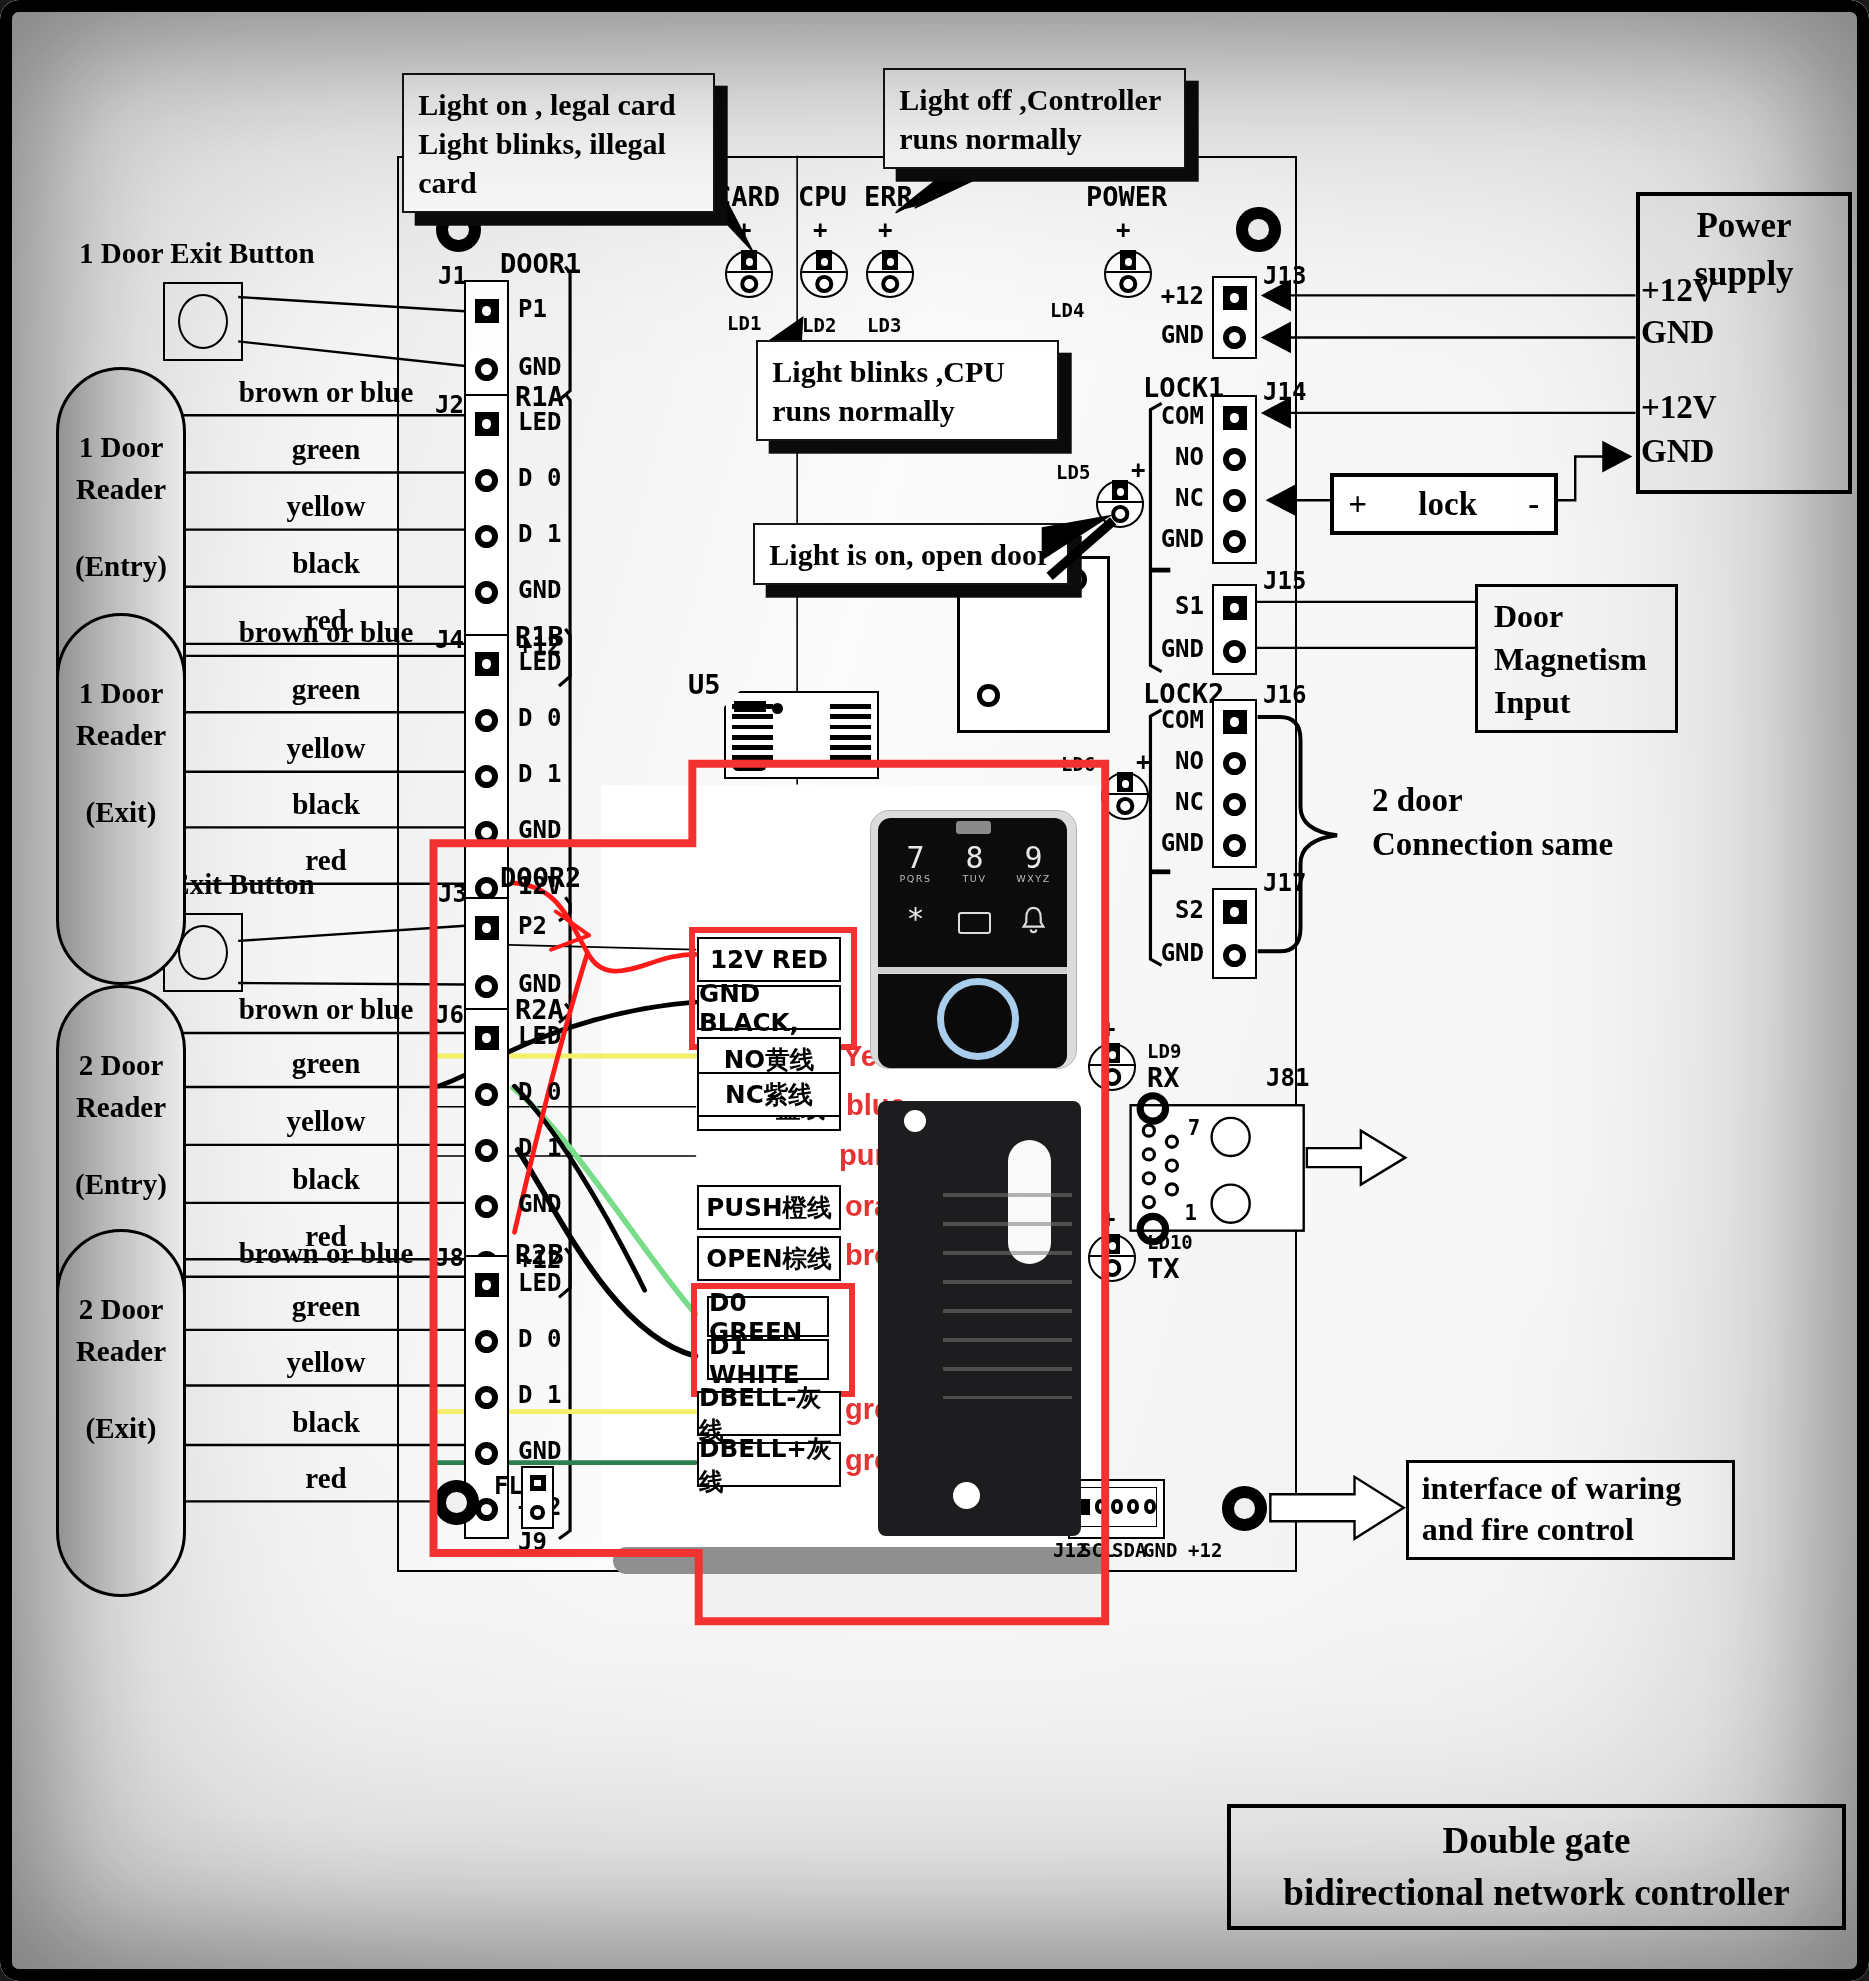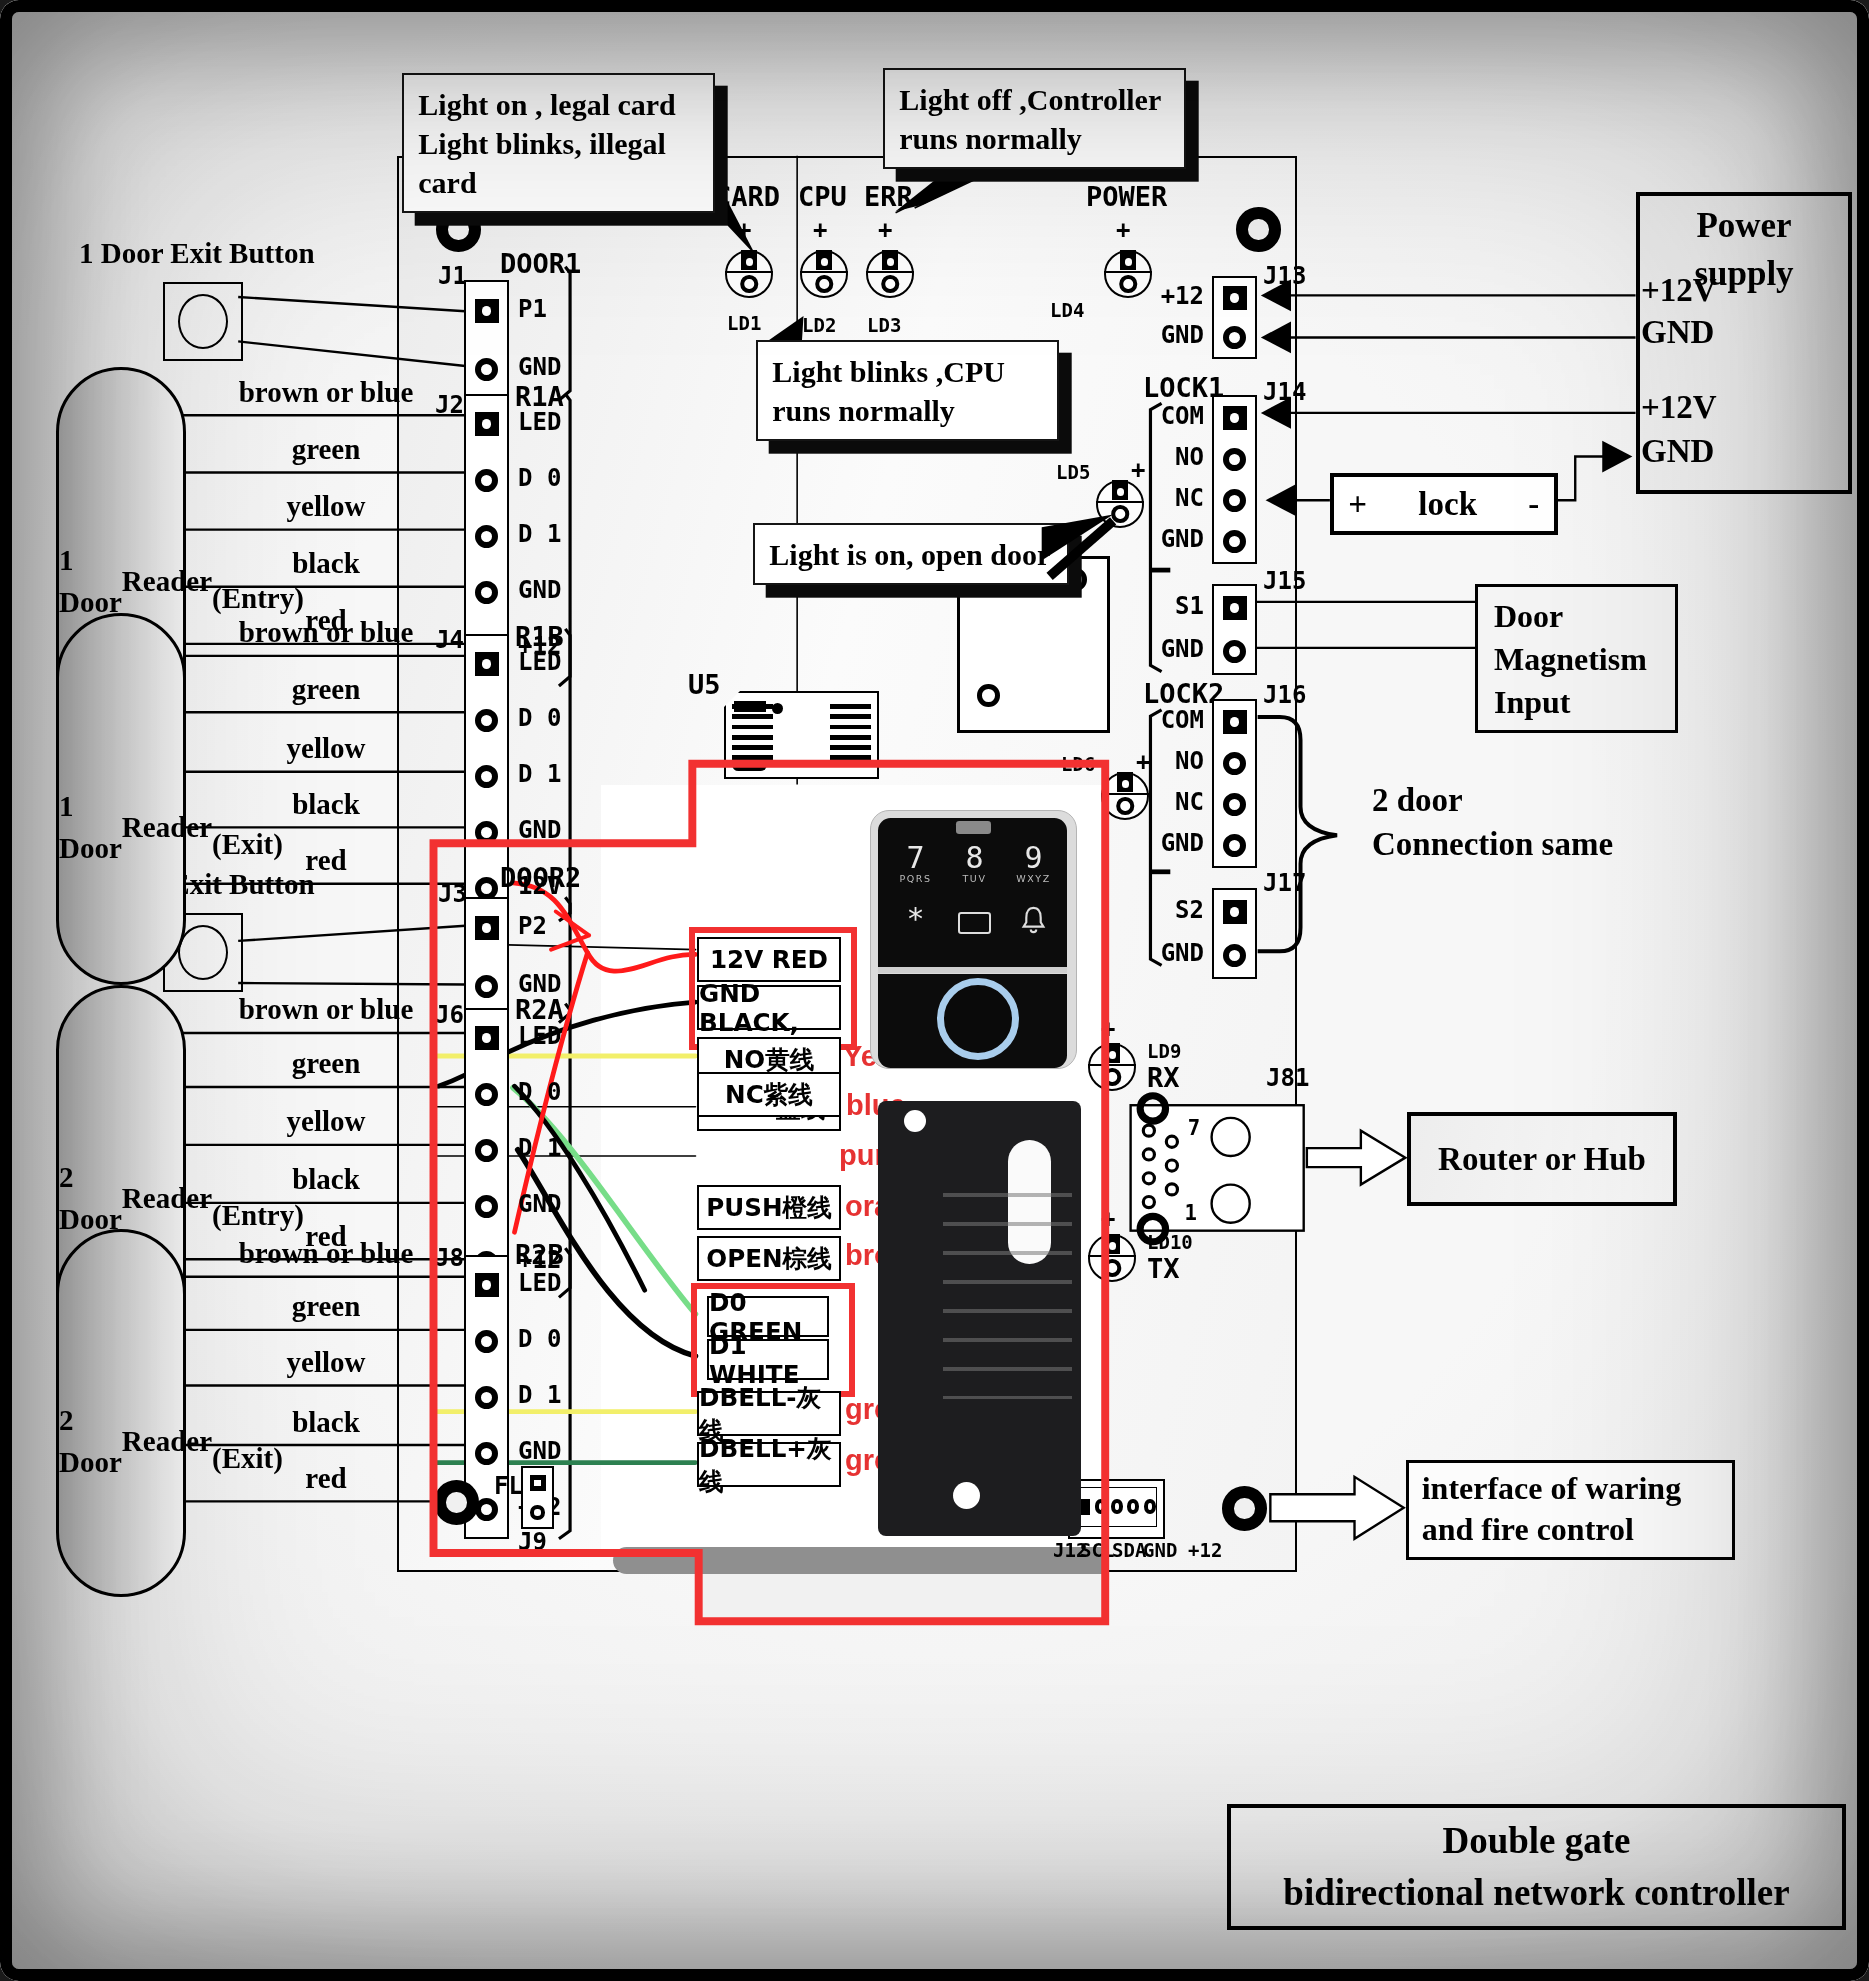--- a/index.html
+++ b/index.html
@@ -27,21 +27,21 @@
   .pin-rd-s{width:6.4px;height:6.4px;border:4px solid #000;border-radius:50%;background:#fff}
   .pl{position:absolute;display:flex;flex-direction:column;justify-content:space-around;align-items:flex-start}
   .plr{align-items:flex-end;text-align:right}
   .led{position:absolute;width:44px;height:44px;border:2.4px solid #000;border-radius:50%;background:#fdfdfd}
   .led::before{content:"";position:absolute;left:-2.4px;right:-2.4px;top:44%;border-top:2.4px solid #000}
   .led .tab{position:absolute;top:-1.6px;left:50%;transform:translateX(-50%);width:16px;height:20px;background:#000}
   .led .tab::after{content:"";position:absolute;left:4.8px;top:8px;width:7.1px;height:7.1px;background:#fff;border-radius:50%}
   .led .dot{position:absolute;bottom:3.2px;left:50%;transform:translateX(-50%);width:9.5px;height:9.5px;background:#fff;border:4px solid #000;border-radius:50%}
   .hole{position:absolute;width:20.6px;height:20.6px;border:12.7px solid #000;border-radius:50%;background:#f0f0f0}
   .stadium{position:absolute;width:124px;border:3.2px solid #000;border-radius:793px;background:linear-gradient(90deg,#bdbdbd,#f6f6f6);
-    display:flex;flex-direction:row;align-items:center;font-family:"Liberation Serif",serif;font-weight:bold;font-size:29px}
+    display:flex;flex-direction:column;align-items:center;font-family:"Liberation Serif",serif;font-weight:bold;font-size:29px}
   .stadium span{line-height:1.45}
   .exitbtn{position:absolute;width:76px;height:75px;border:2.4px solid #000;display:flex;align-items:center;justify-content:center}
   .exitbtn i{display:block;width:46px;height:51px;border:2.4px solid #000;border-radius:50%}
   .callout{position:absolute;background:#fff;border:2.4px solid #151515;box-shadow:12.7px 12.7px 0 0 #0b0b0b;padding:9.5px 14.3px;
     font-family:"Liberation Serif",serif;font-weight:bold;font-size:30px;line-height:1.3;z-index:30}
   .infobox{position:absolute;border:4px solid #000;font-family:"Liberation Serif",serif;font-weight:bold}
   .wrow{position:absolute;left:697px;width:140px;height:41px;background:#fff;border:2.4px solid #000;display:flex;align-items:center;justify-content:center;
     font-weight:bold;font-size:24.6px;font-family:"DejaVu Sans",sans-serif}
   .wrow.small{left:707px;width:118px;height:37px}
   .rbox{position:absolute;border:6.4px solid #f23131}
@@ -560,23 +560,20 @@
 
   <div class="infobox" style="left:1475px;top:584px;width:181px;height:135px;background:#f4f4f4;font-size:32px;line-height:1.35;padding:8px 0 0 16px;border-width:3.2px">
     <div>Door</div>
     <div>Magnetism</div>
     <div>Input</div>
   </div>
 
   <span class="t serif s42" style="left:1372px;top:782px">2 door</span>
   <span class="t serif s42" style="left:1372px;top:826px">Connection same</span>
 
-  <div class="infobox" style="left:1407px;top:1112px;width:262px;height:86px;background:linear-gradient(105deg,#ededed,#f9f9f9);display:flex;align-items:center;justify-content:center;font-size:33px">
-    <span>Router or Hub</span>
-  </div>
 
   <div class="infobox" style="left:1406px;top:1460px;width:310px;height:89px;background:#fcfcfc;font-size:32px;line-height:1.3;padding:4.8px 0 0 12.7px;border-width:3.2px">
     <div>interface of waring</div>
     <div>and fire control</div>
   </div>
 
   <div class="infobox" style="left:1227px;top:1804px;width:611px;height:118px;border-width:4.8px;display:flex;flex-direction:column;align-items:center;justify-content:center;font-size:37px;line-height:1.4">
     <div>Double gate</div>
     <div>bidirectional network controller</div>
   </div>

